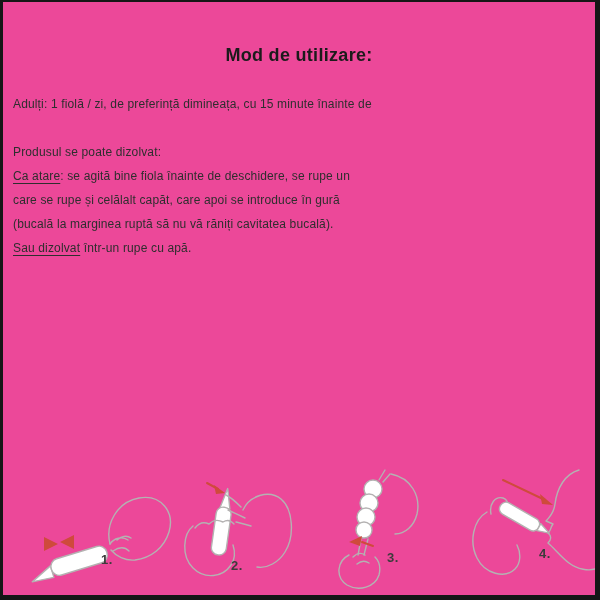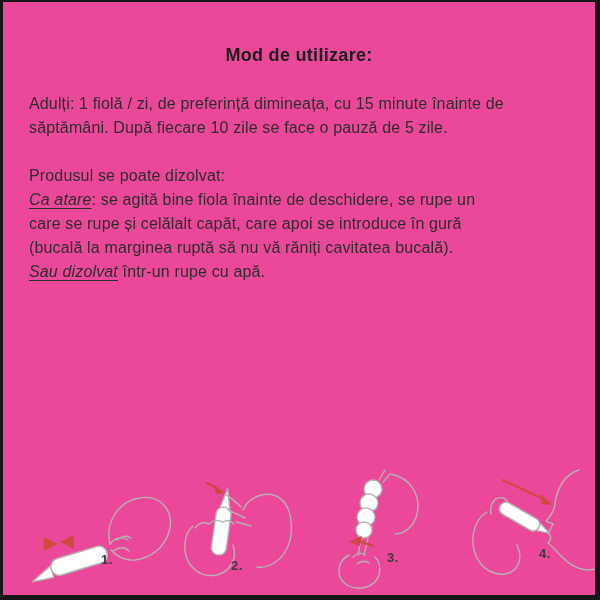--- a/index.html
+++ b/index.html
@@ -15,27 +15,27 @@
     color:#2e2e2e;
     overflow:hidden;
   }
   .title{
     position:absolute;top:43px;left:0;right:0;
     text-align:center;
     font-size:18px;font-weight:700;color:#1b1b1b;
     letter-spacing:.3px;
   }
   .bodytext{
-    position:absolute;top:90px;left:26px;right:4px;
-    font-size:16px;line-height:24px;letter-spacing:.15px;
+    position:absolute;top:90px;left:10px;right:4px;
+    font-size:12px;line-height:24px;letter-spacing:.15px;
     color:#2e2e2e;
   }
   .para{margin:0 0 24px 0;}
   .line{display:block;white-space:nowrap;}
-  .u{text-decoration:underline;text-underline-offset:3px;font-style:italic;}
+  .u{text-decoration:underline;text-underline-offset:3px;}
   .figure{position:absolute;}
   .figure svg{display:block;width:100%;height:100%;}
   .step-label{
     position:absolute;
     font-size:13px;font-weight:700;color:#3c3c3c;
     letter-spacing:.5px;
   }
   .fig1{left:14px;top:478px;width:162px;height:106px;}
   .fig1 .step-label{left:84px;top:72px;}
   .fig2{left:176px;top:472px;width:118px;height:116px;}
@@ -52,21 +52,20 @@
 </head>
 <body>
 
 <div class="page">
 
   <div class="title">Mod de utilizare:</div>
 
   <div class="bodytext">
     <p class="para">
       <span class="line">Adulți: 1 fiolă / zi, de preferință dimineața, cu 15 minute înainte de</span>
-      <span class="line">săptămâni. După fiecare 10 zile se face o pauză de 5 zile.</span>
     </p>
     <p class="para">
       <span class="line">Produsul se poate dizolvat:</span>
       <span class="line"><span class="u">Ca atare</span><span>: se agită bine fiola înainte de deschidere, se rupe un</span></span>
       <span class="line">care se rupe și celălalt capăt, care apoi se introduce în gură</span>
       <span class="line">(bucală la marginea ruptă să nu vă răniți cavitatea bucală).</span>
       <span class="line"><span class="u">Sau dizolvat</span><span> într-un rupe cu apă.</span></span>
     </p>
   </div>
 

